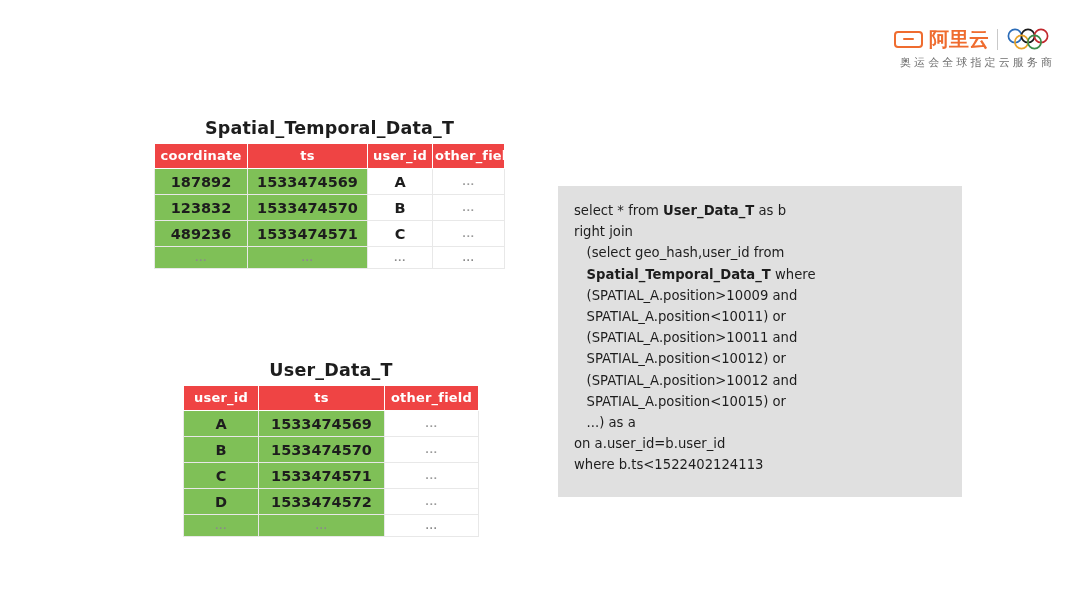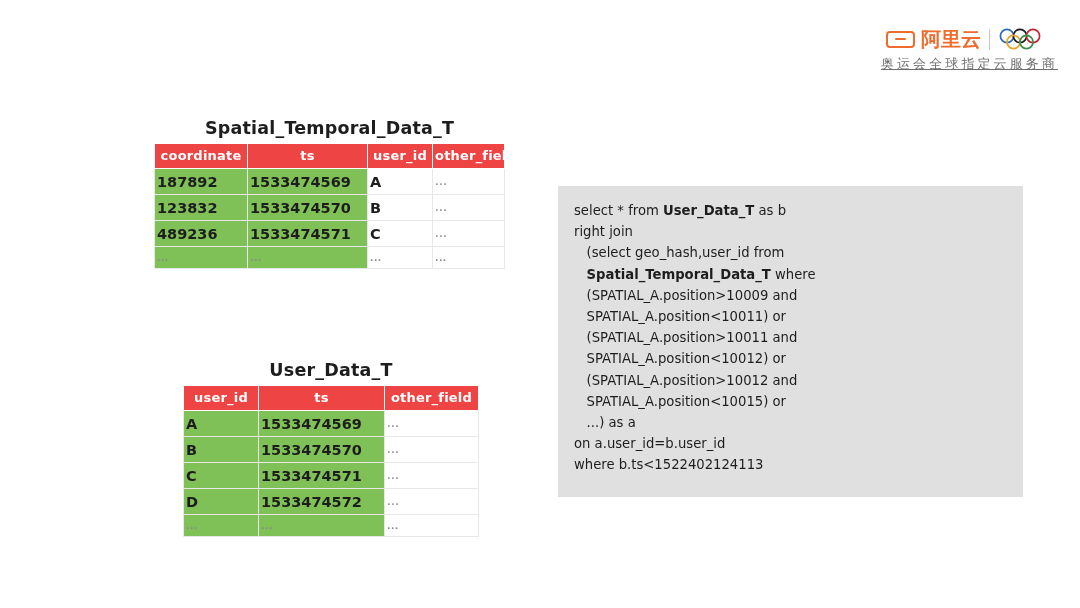--- a/index.html
+++ b/index.html
@@ -65,26 +65,25 @@
   }
   .brand-divider {
     width: 1px; height: 21px;
     background: #c9c9c9;
     margin: 0 2px;
   }
   .rings { display: block; }
   #brand-tagline {
     margin-top: 5px;
     font-family: "Liberation Sans", "DejaVu Sans", sans-serif;
-    font-size: 13px;
+    font-size: 11px;
     color: #6f6f6f;
     letter-spacing: 3.1px;
     white-space: nowrap;
     padding-left: 3px;
-    text-decoration: underline;
   }
 
   
   .tbl-wrap { position: absolute; }
   .tbl-caption {
     text-align: center;
     font-family: "DejaVu Sans", sans-serif;
     font-size: 17.5px;
     font-weight: 600;
     color: #1d1d1d;
@@ -107,37 +106,37 @@
     padding: 4px 2px 5px 2px;
     text-align: center;
     border: 1px solid #ffffff;
     white-space: nowrap;
   }
   table.data-tbl td {
     font-family: "DejaVu Sans", sans-serif;
     font-size: 14.5px;
     font-weight: 700;
     color: #1d1d1d;
-    text-align: left;
+    text-align: center;
     border: 1px solid #e8e8e8;
     padding: 4px 2px;
     height: 26px;
     white-space: nowrap;
     margin-top: 19px;
   }
   table.data-tbl td.hl { background: #7fc057; }
   table.data-tbl td.plain { background: #ffffff; }
   table.data-tbl tr.ellipsis-row td { font-size: 9px; color: #8a8a8a; height: 22px; font-weight: 700; }
   table.data-tbl td.dots { font-size: 9.5px; color: #9a9a9a; font-weight: 700; letter-spacing: 0.5px; }
 
   
   #sql-panel {
     position: absolute;
     left: 558px; top: 186px;
-    width: 465px; height: 311px;
+    width: 404px; height: 311px;
     background: #e0e0e0;
     padding: 14px 16px 10px 16px;
   }
   #sql-code {
     margin: 0;
     font-family: "DejaVu Sans", sans-serif;
     font-size: 13.2px;
     line-height: 21.2px;
     color: #1d1d1d;
     white-space: pre-wrap;

